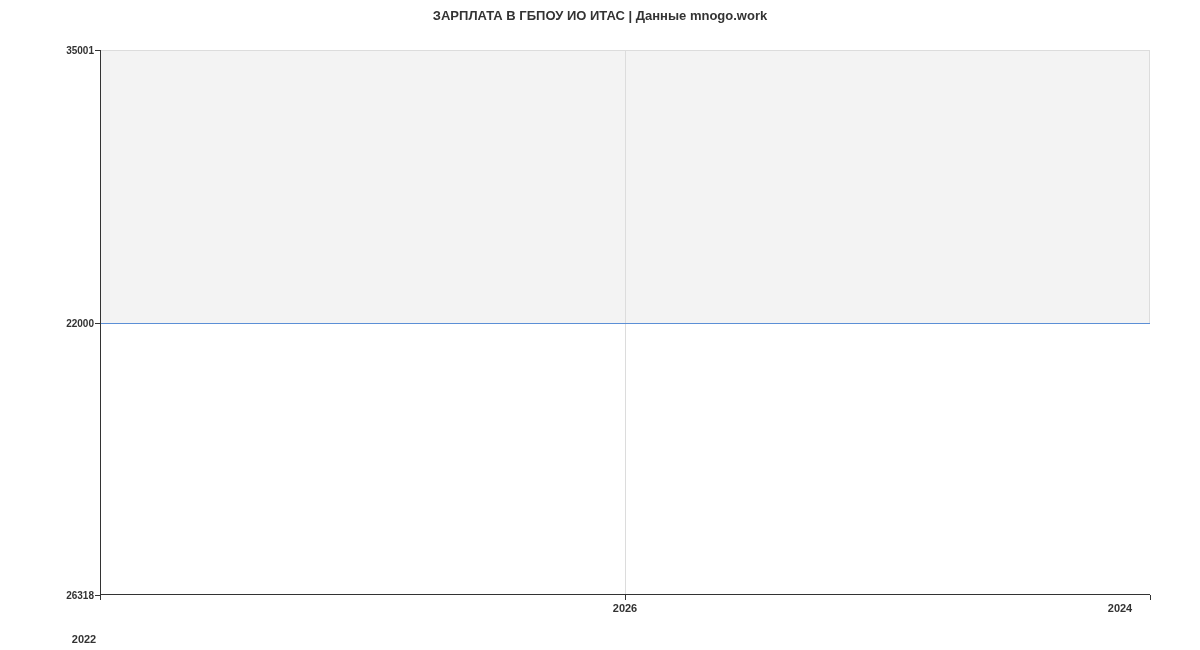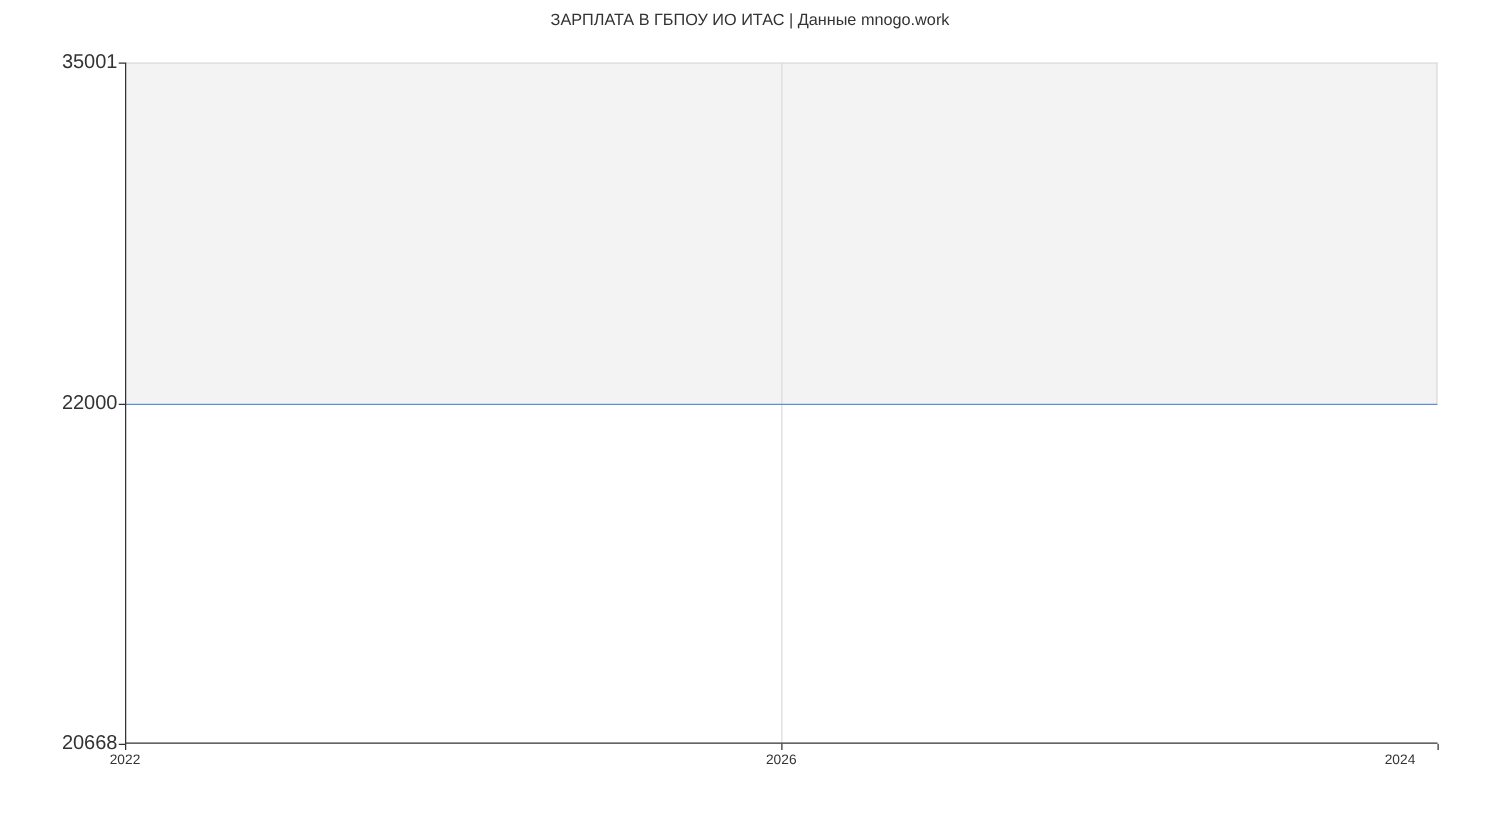--- a/index.html
+++ b/index.html
@@ -8,20 +8,21 @@
     width: 1200px;
     height: 650px;
     background: #ffffff;
     font-family: Arial, Helvetica, sans-serif;
     color: #333;
   }
   .container {
     position: relative;
     width: 1200px;
     height: 650px;
+    font-weight: bold;
   }
   .title {
     position: absolute;
     top: 8px;
     left: 0;
     width: 100%;
     text-align: center;
     font-size: 13px;
     color: #333;
   }
@@ -85,21 +86,21 @@
     left: 0;
     right: 0;
     height: 0;
     border-top: 1.5px solid #5b8fd6;
   }
   .ylabel {
     position: absolute;
     right: 1106px;
     width: 80px;
     text-align: right;
-    font-size: 16px;
+    font-size: 10px;
     color: #333;
     transform: translateY(-50%);
   }
   .xlabel {
     position: absolute;
     top: 602px;
     font-size: 11px;
     color: #333;
     transform: translateX(-50%);
     white-space: nowrap;
@@ -125,19 +126,19 @@
     <div class="tick-y" style="top:50%;"></div>
     <div class="tick-y" style="top:100%;"></div>
 
     <div class="tick-x" style="left:0%;"></div>
     <div class="tick-x" style="left:50%;"></div>
     <div class="tick-x" style="left:100%;"></div>
   </div>
 
   <div class="ylabel" style="top:50px;">35001</div>
   <div class="ylabel" style="top:322.5px;">22000</div>
-  <div class="ylabel" style="top:595px;">20668</div>
+  <div class="ylabel" style="top:595px;">26318</div>
 
-  <div class="xlabel" style="left:100px;">2022</div>
+  <div class="xlabel" style="left:84px;margin-top:31px;">2022</div>
   <div class="xlabel" style="left:625px;">2026</div>
   <div class="xlabel" style="left:1120px;">2024</div>
 
 </div>
 
 </body></html>

